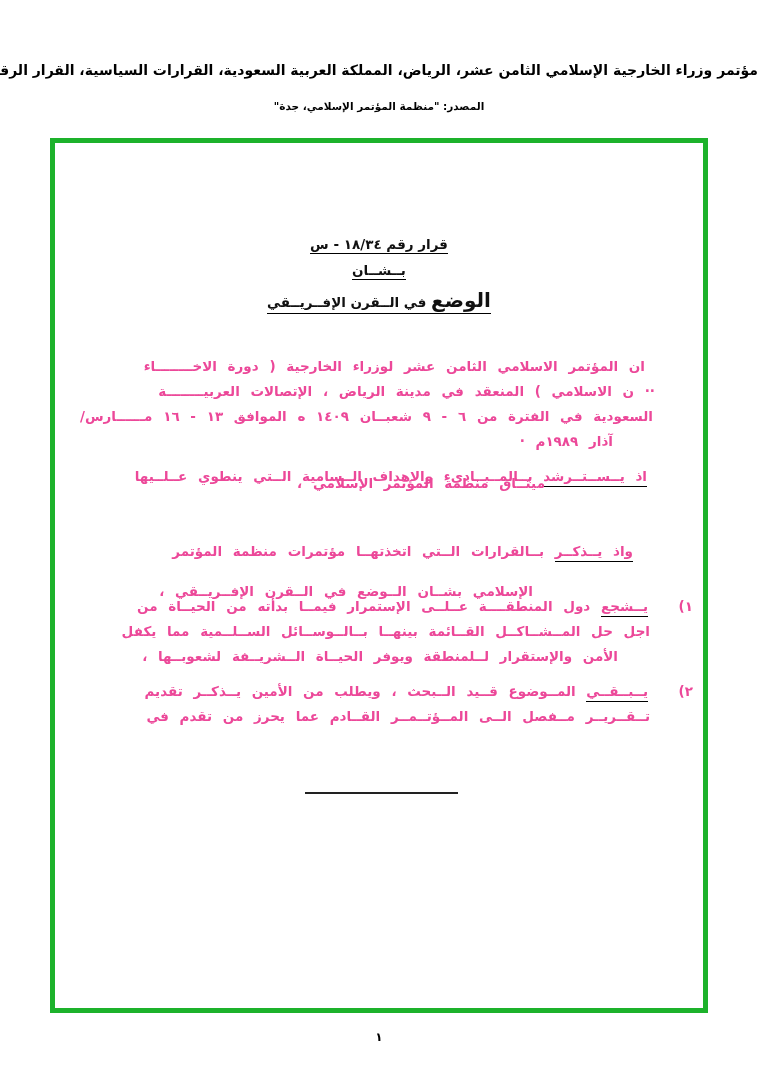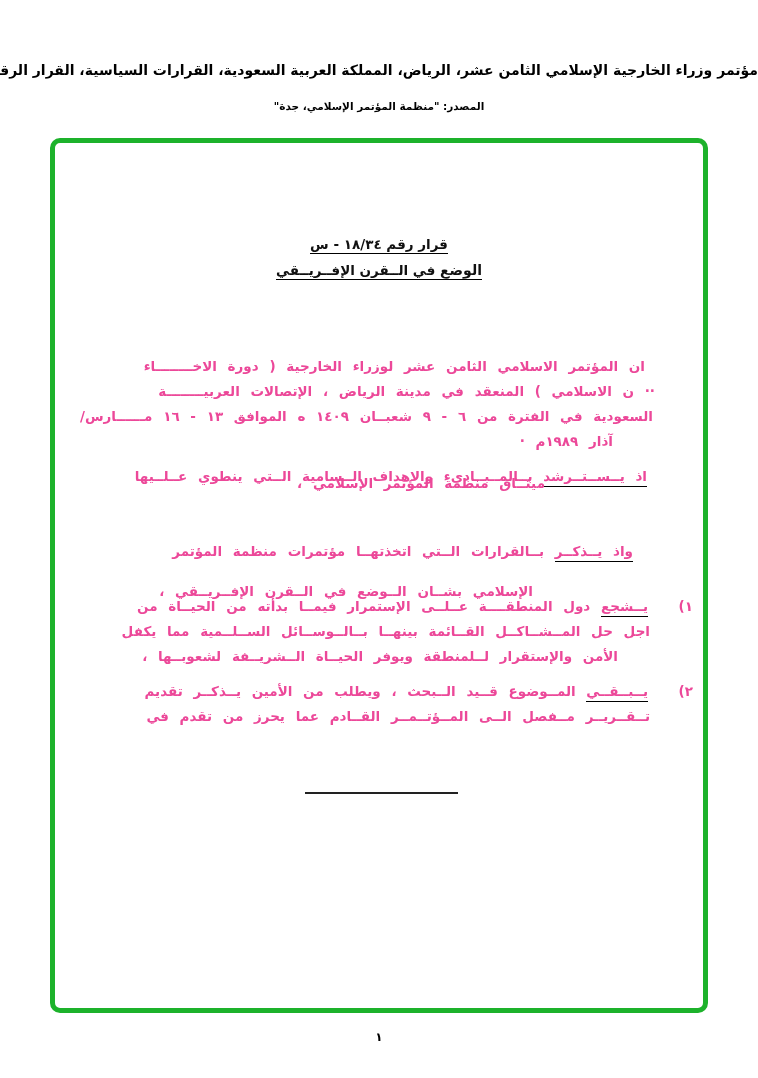--- a/index.html
+++ b/index.html
@@ -5,46 +5,49 @@
   html,body{margin:0;padding:0;background:#ffffff;}
   .page{position:relative;width:758px;height:1078px;background:#ffffff;overflow:hidden;
         font-family:"DejaVu Sans",sans-serif;color:#111;}
   
   .hdr1{position:absolute;top:62px;left:0;right:0;text-align:center;direction:rtl;
         font-size:14px;font-weight:bold;white-space:nowrap;color:#000;}
   .hdr2{position:absolute;top:100px;left:0;right:0;text-align:center;direction:rtl;
         font-size:10.5px;font-weight:bold;color:#000;}
   
   .frame{position:absolute;left:50px;top:138px;width:658px;height:875px;
-         border:5px solid #1db22b;border-radius:10px;box-sizing:border-box;}
+         border:5px solid #1db22b;border-radius:0;box-sizing:border-box;}
   .content{position:absolute;left:0;top:0;right:0;bottom:0;font-size:13.5px;font-weight:bold;}
   .line{position:absolute;direction:rtl;white-space:nowrap;word-spacing:6px;line-height:17px;color:#ec4899;}
   .u{text-decoration:none;border-bottom:1.5px solid #000;padding-bottom:1px;display:inline-block;}
   .titleblock{position:absolute;top:93px;left:0;right:0;text-align:center;direction:rtl;}
   .titleblock .tl{margin-bottom:8px;}
-  .b{font-weight:bold;font-size:14px;}
+  .b{font-weight:bold;font-size:20px;}
   .num{font-weight:bold;}
   .rule{position:absolute;top:649px;left:250px;width:153px;height:2px;background:#222;}
   .pagenum{position:absolute;top:1030px;left:0;right:0;text-align:center;
            font-size:12px;font-weight:bold;color:#000;}
 </style>
 </head>
 <body>
 
 <div class="page">
 
   <div class="hdr1">مؤتمر وزراء الخارجية الإسلامي الثامن عشر، الرياض، المملكة العربية السعودية، القرارات السياسية، القرار الرقم ١٨/٣٤-س</div>
   <div class="hdr2">المصدر:  "منظمة المؤتمر الإسلامي، جدة"</div>
 
   <div class="frame" style="border-color: rgb(29, 178, 43);">
     <div class="content">
 
       <div class="titleblock">
         <div class="tl">
           <span class="u">قرار رقم ١٨/٣٤ - س</span>
+        </div>
+        <div class="tl">
+          <span class="u">بــشــان</span>
         </div>
         <div class="tl">
           <span class="u"><span class="b">الوضع</span><span> في الــقرن الإفــريــقي</span></span>
         </div>
       </div>
 
       <div class="line" style="top:215px;right:58px;">ان المؤتمر الاسلامي الثامن عشر لوزراء الخارجية  ( دورة الاخــــــــاء</div>
       <div class="line" style="top:240px;right:48px;">·· ن الاسلامي )  المنعقد في مدينة  الرياض ، الإتصالات العربيــــــــة</div>
       <div class="line" style="top:265px;right:50px;">السعودية في الفترة من ٦ - ٩ شعبــان ١٤٠٩ ه الموافق ١٣ - ١٦ مــــــارس/</div>
       <div class="line" style="top:290px;right:90px;">آذار ١٩٨٩م ·</div>

